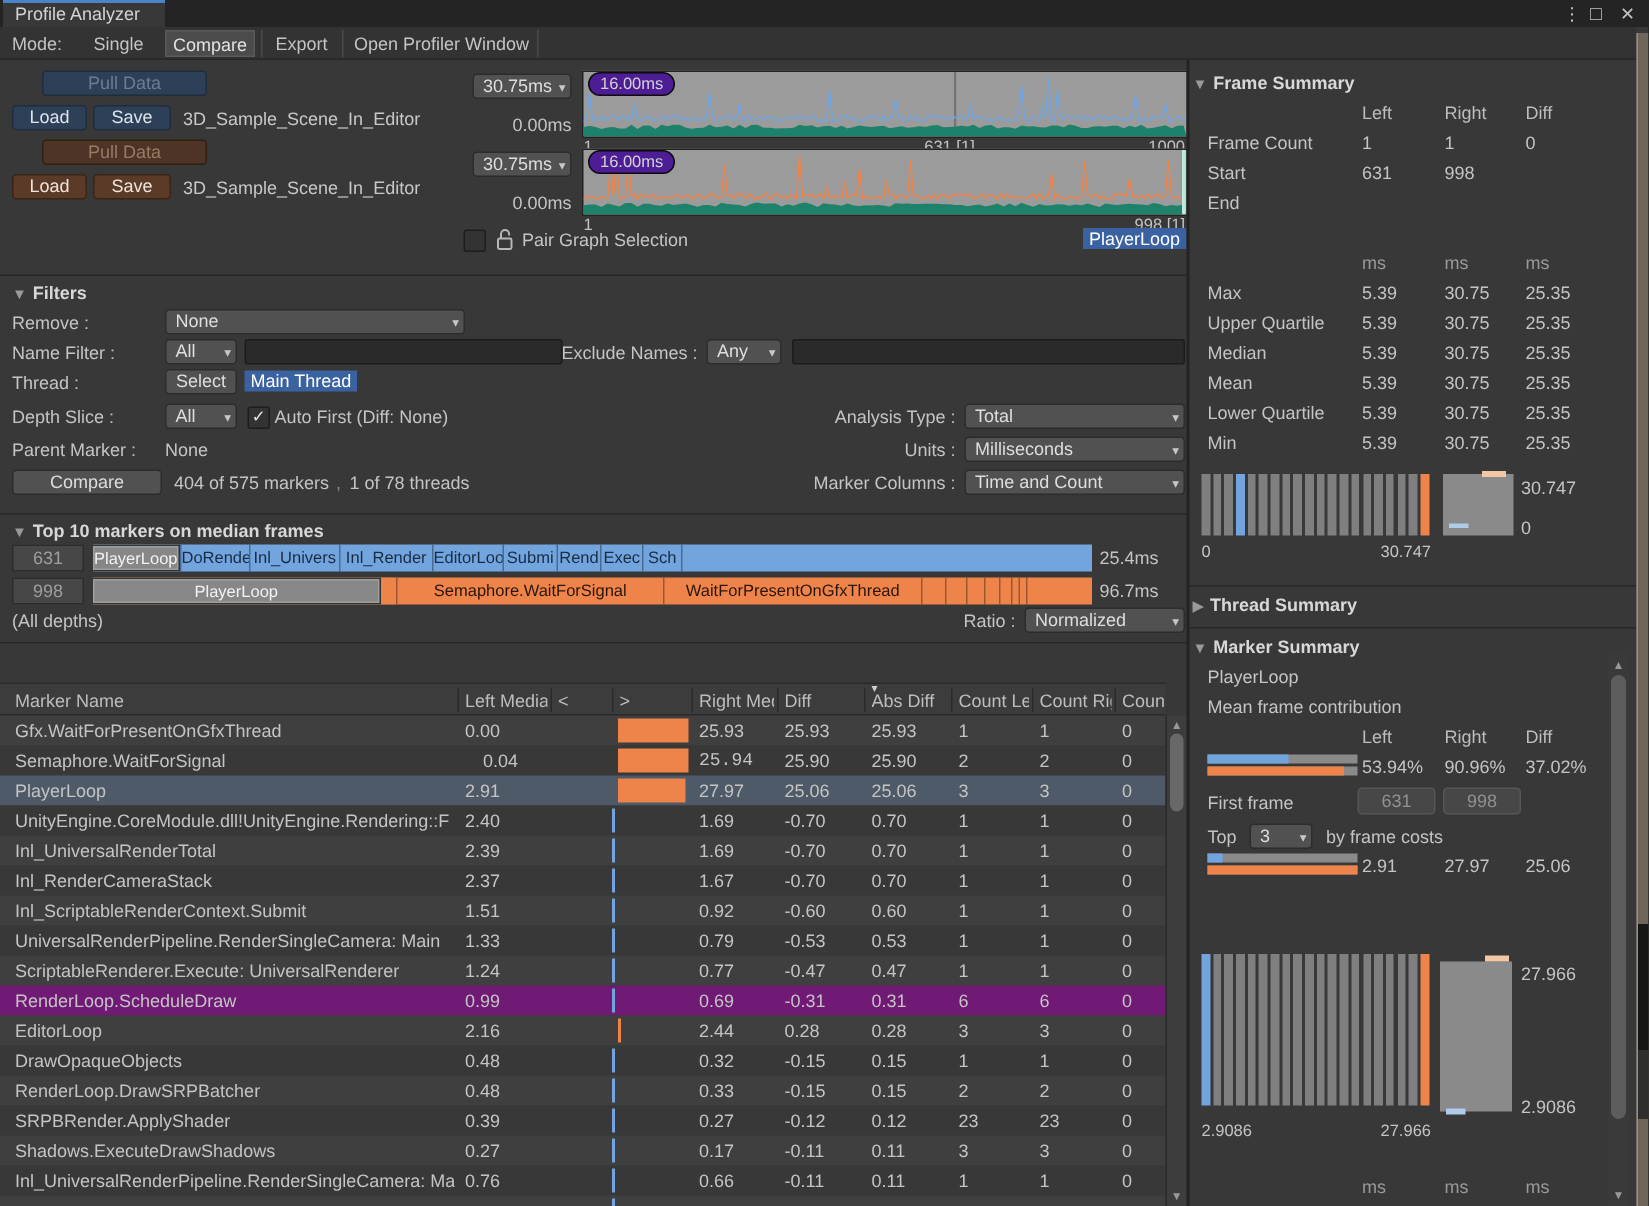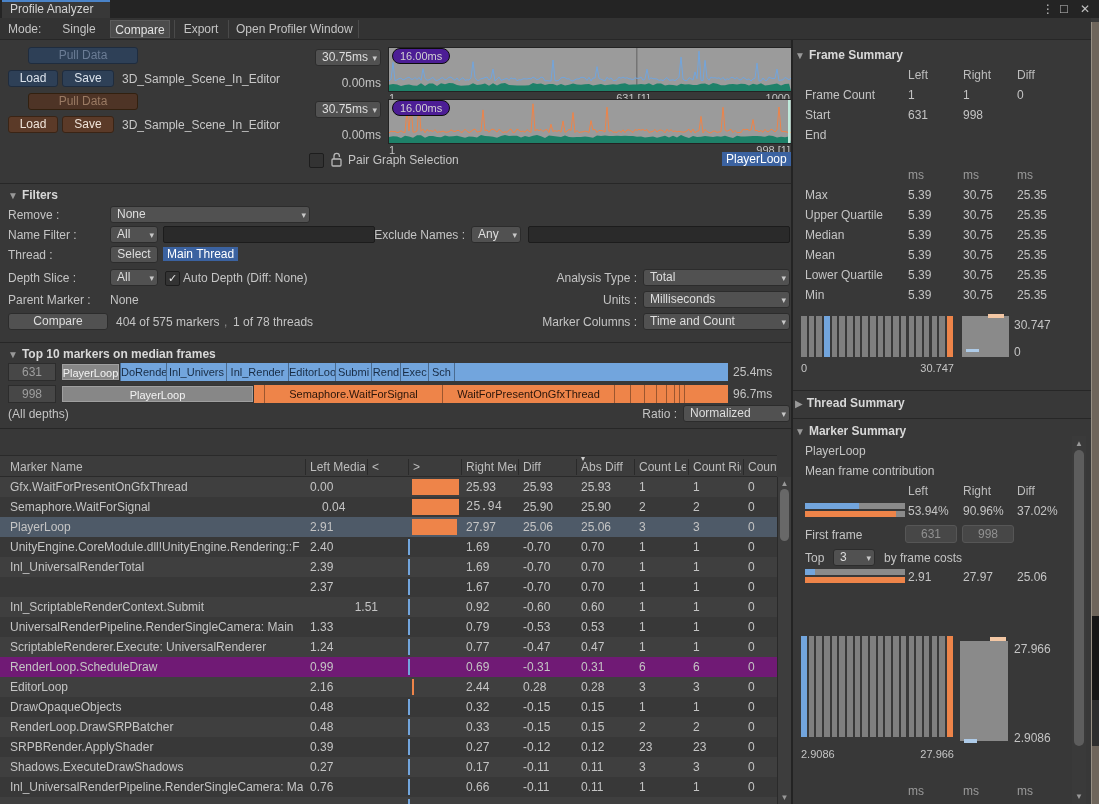--- a/index.html
+++ b/index.html
@@ -140,21 +140,21 @@
   <input class="inp" style="left: 528px; top: 226px; width: 262px;" value="">
   <div class="lbl" style="left:8px;top:248px">Thread :</div>
   <div class="btn" style="left:110px;top:246px;width:48px">Select</div>
   <div class="lbl hl" style="left:163px;top:247px">Main Thread</div>
   <div class="lbl" style="left:8px;top:271px">Depth Slice :</div>
   <div class="dd" style="left:110px;top:269px;width:48px">
     <span>All</span>
     <span class="ar">▾</span>
   </div>
   <div class="cb" style="left:165px;top:271px"><span>✓</span></div>
-  <div class="lbl" style="left:183px;top:271px">Auto Depth (Diff: None)</div>
+  <div class="lbl" style="left:183px;top:271px">Auto First (Diff: None)</div>
   <div class="lbl r" style="left:527px;top:271px;width:110px">Analysis Type :</div>
   <div class="dd" style="left:643px;top:269px;width:147px">
     <span>Total</span>
     <span class="ar">▾</span>
   </div>
   <div class="lbl" style="left:8px;top:293px">Parent Marker :</div>
   <div class="lbl" style="left:110px;top:293px">None</div>
   <div class="lbl r" style="left:527px;top:293px;width:110px">Units :</div>
   <div class="dd" style="left:643px;top:291px;width:147px">
     <span>Milliseconds</span>
@@ -286,32 +286,33 @@
         <div style="left: 310px; width: 55px; top: 3px; white-space: nowrap; overflow: hidden; position: absolute;">2.39</div>
         <div style="left: 466px; width: 50px; top: 3px; white-space: nowrap; overflow: hidden; position: absolute;">1.69</div>
         <div style="left: 523px; width: 51px; top: 3px; white-space: nowrap; overflow: hidden; position: absolute;">-0.70</div>
         <div style="left: 581px; width: 51px; top: 3px; white-space: nowrap; overflow: hidden; position: absolute;">0.70</div>
         <div style="left: 639px; width: 47px; top: 3px; white-space: nowrap; overflow: hidden; position: absolute;">1</div>
         <div style="left: 693px; width: 48px; top: 3px; white-space: nowrap; overflow: hidden; position: absolute;">1</div>
         <div style="left: 748px; width: 28px; top: 3px; white-space: nowrap; overflow: hidden; position: absolute;">0</div>
         <div style="top: 2px; height: 16px; width: 2px; left: 408px; background: rgb(114, 165, 221); position: absolute;"></div>
       </div>
       <div style="left: 0px; top: 100px; width: 777px; height: 20px; background: rgb(56, 56, 56); position: absolute;">
+        <div style="left: 10px; width: 293px; top: 3px; white-space: nowrap; overflow: hidden; position: absolute;">Inl_RenderCameraStack</div>
         <div style="left: 310px; width: 55px; top: 3px; white-space: nowrap; overflow: hidden; position: absolute;">2.37</div>
         <div style="left: 466px; width: 50px; top: 3px; white-space: nowrap; overflow: hidden; position: absolute;">1.67</div>
         <div style="left: 523px; width: 51px; top: 3px; white-space: nowrap; overflow: hidden; position: absolute;">-0.70</div>
         <div style="left: 581px; width: 51px; top: 3px; white-space: nowrap; overflow: hidden; position: absolute;">0.70</div>
         <div style="left: 639px; width: 47px; top: 3px; white-space: nowrap; overflow: hidden; position: absolute;">1</div>
         <div style="left: 693px; width: 48px; top: 3px; white-space: nowrap; overflow: hidden; position: absolute;">1</div>
         <div style="left: 748px; width: 28px; top: 3px; white-space: nowrap; overflow: hidden; position: absolute;">0</div>
         <div style="top: 2px; height: 16px; width: 2px; left: 408px; background: rgb(114, 165, 221); position: absolute;"></div>
       </div>
       <div style="left: 0px; top: 120px; width: 777px; height: 20px; background: rgb(63, 63, 63); position: absolute;">
         <div style="left: 10px; width: 293px; top: 3px; white-space: nowrap; overflow: hidden; position: absolute;">Inl_ScriptableRenderContext.Submit</div>
-        <div style="left: 323px; width: 55px; top: 3px; white-space: nowrap; overflow: hidden; position: absolute; text-align: right;">1.51</div>
+        <div style="left: 310px; width: 55px; top: 3px; white-space: nowrap; overflow: hidden; position: absolute;">1.51</div>
         <div style="left: 466px; width: 50px; top: 3px; white-space: nowrap; overflow: hidden; position: absolute;">0.92</div>
         <div style="left: 523px; width: 51px; top: 3px; white-space: nowrap; overflow: hidden; position: absolute;">-0.60</div>
         <div style="left: 581px; width: 51px; top: 3px; white-space: nowrap; overflow: hidden; position: absolute;">0.60</div>
         <div style="left: 639px; width: 47px; top: 3px; white-space: nowrap; overflow: hidden; position: absolute;">1</div>
         <div style="left: 693px; width: 48px; top: 3px; white-space: nowrap; overflow: hidden; position: absolute;">1</div>
         <div style="left: 748px; width: 28px; top: 3px; white-space: nowrap; overflow: hidden; position: absolute;">0</div>
         <div style="top: 2px; height: 16px; width: 2px; left: 408px; background: rgb(114, 165, 221); position: absolute;"></div>
       </div>
       <div style="left: 0px; top: 140px; width: 777px; height: 20px; background: rgb(56, 56, 56); position: absolute;">
         <div style="left: 10px; width: 293px; top: 3px; white-space: nowrap; overflow: hidden; position: absolute;">UniversalRenderPipeline.RenderSingleCamera: Main</div>

